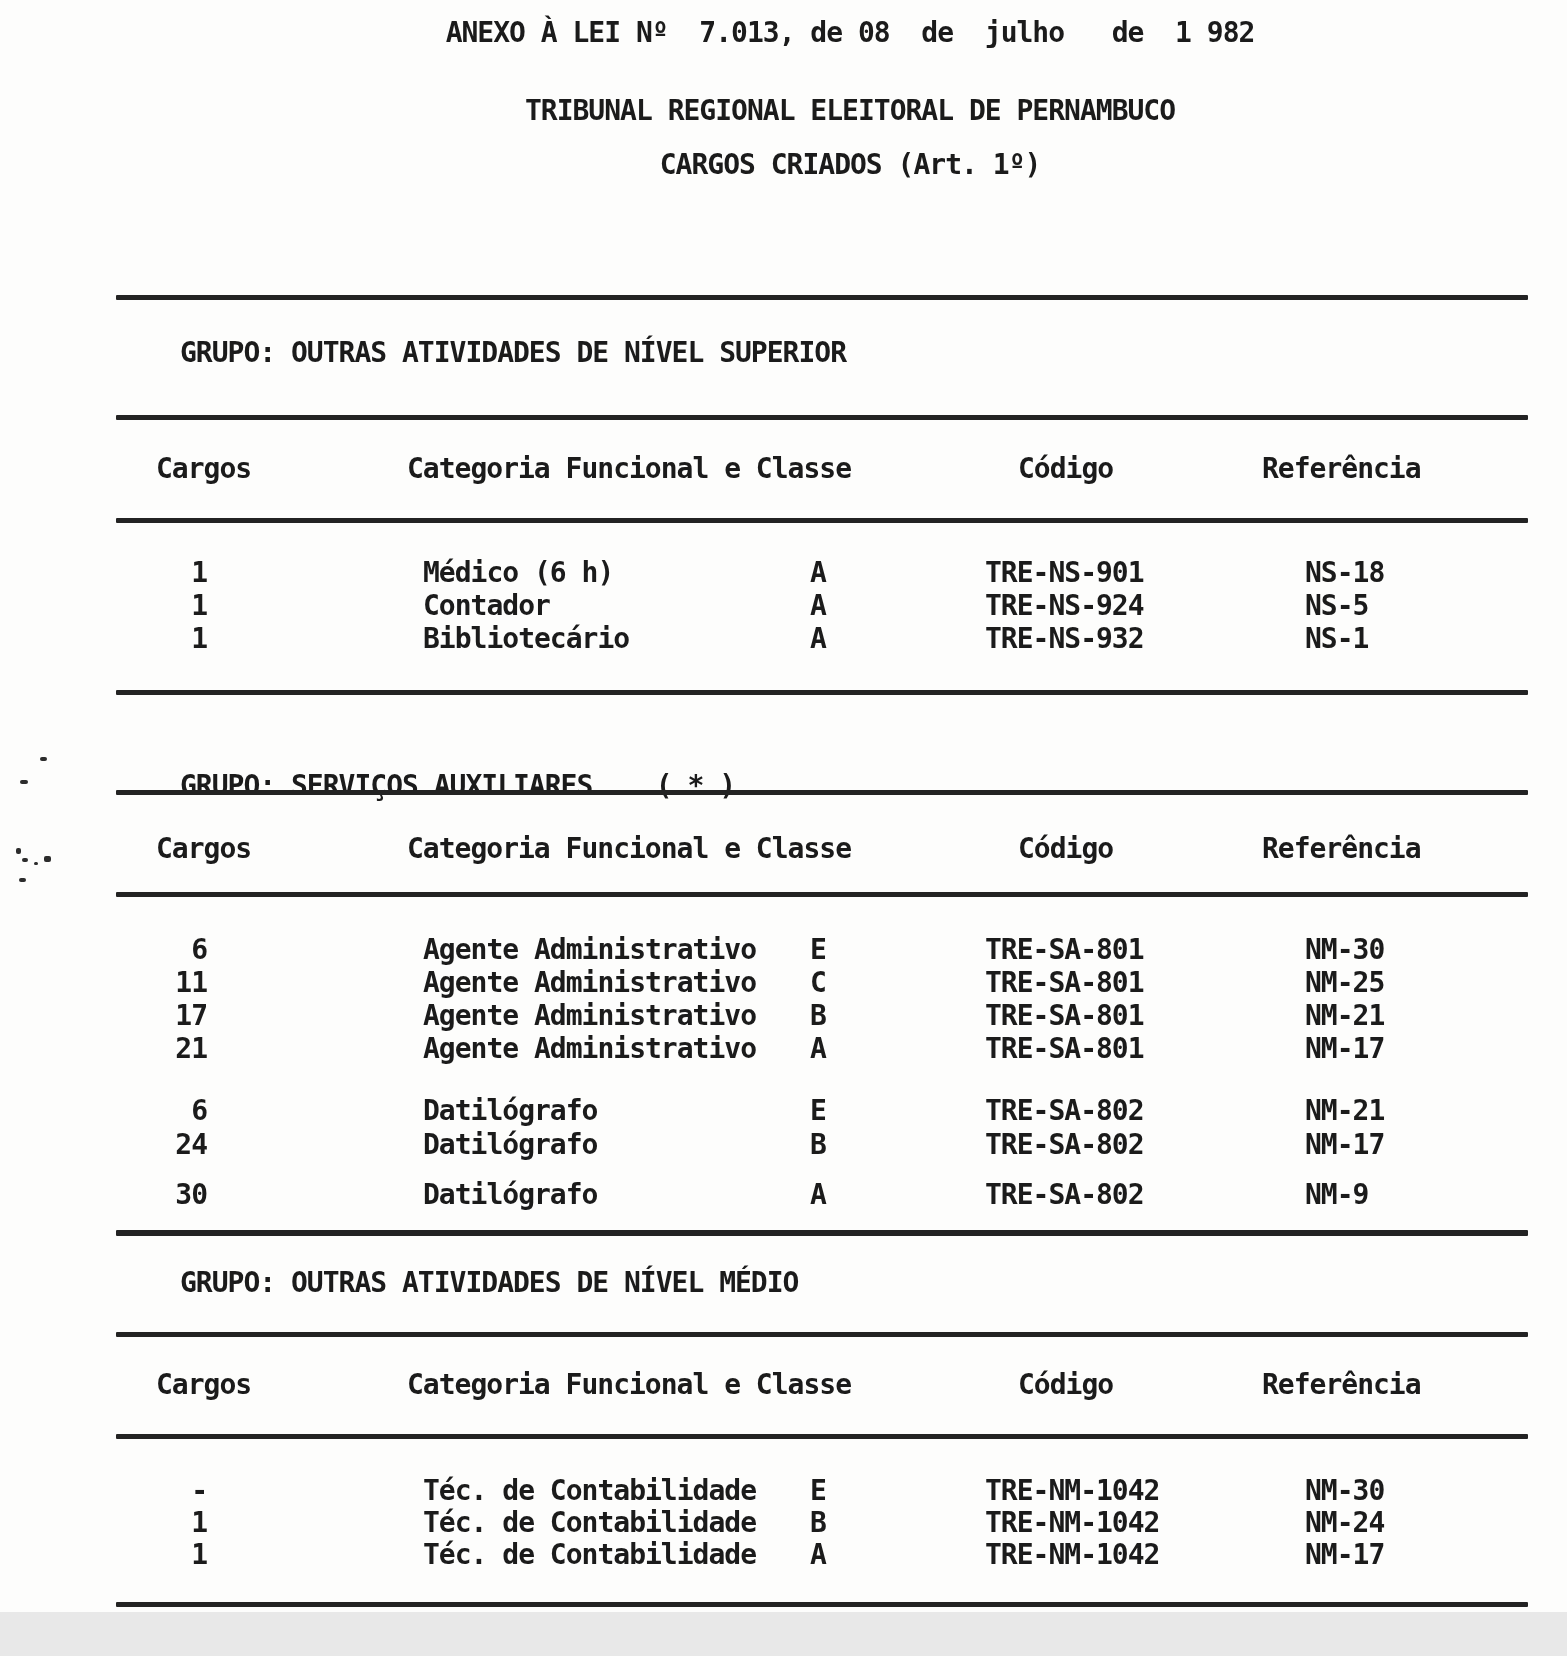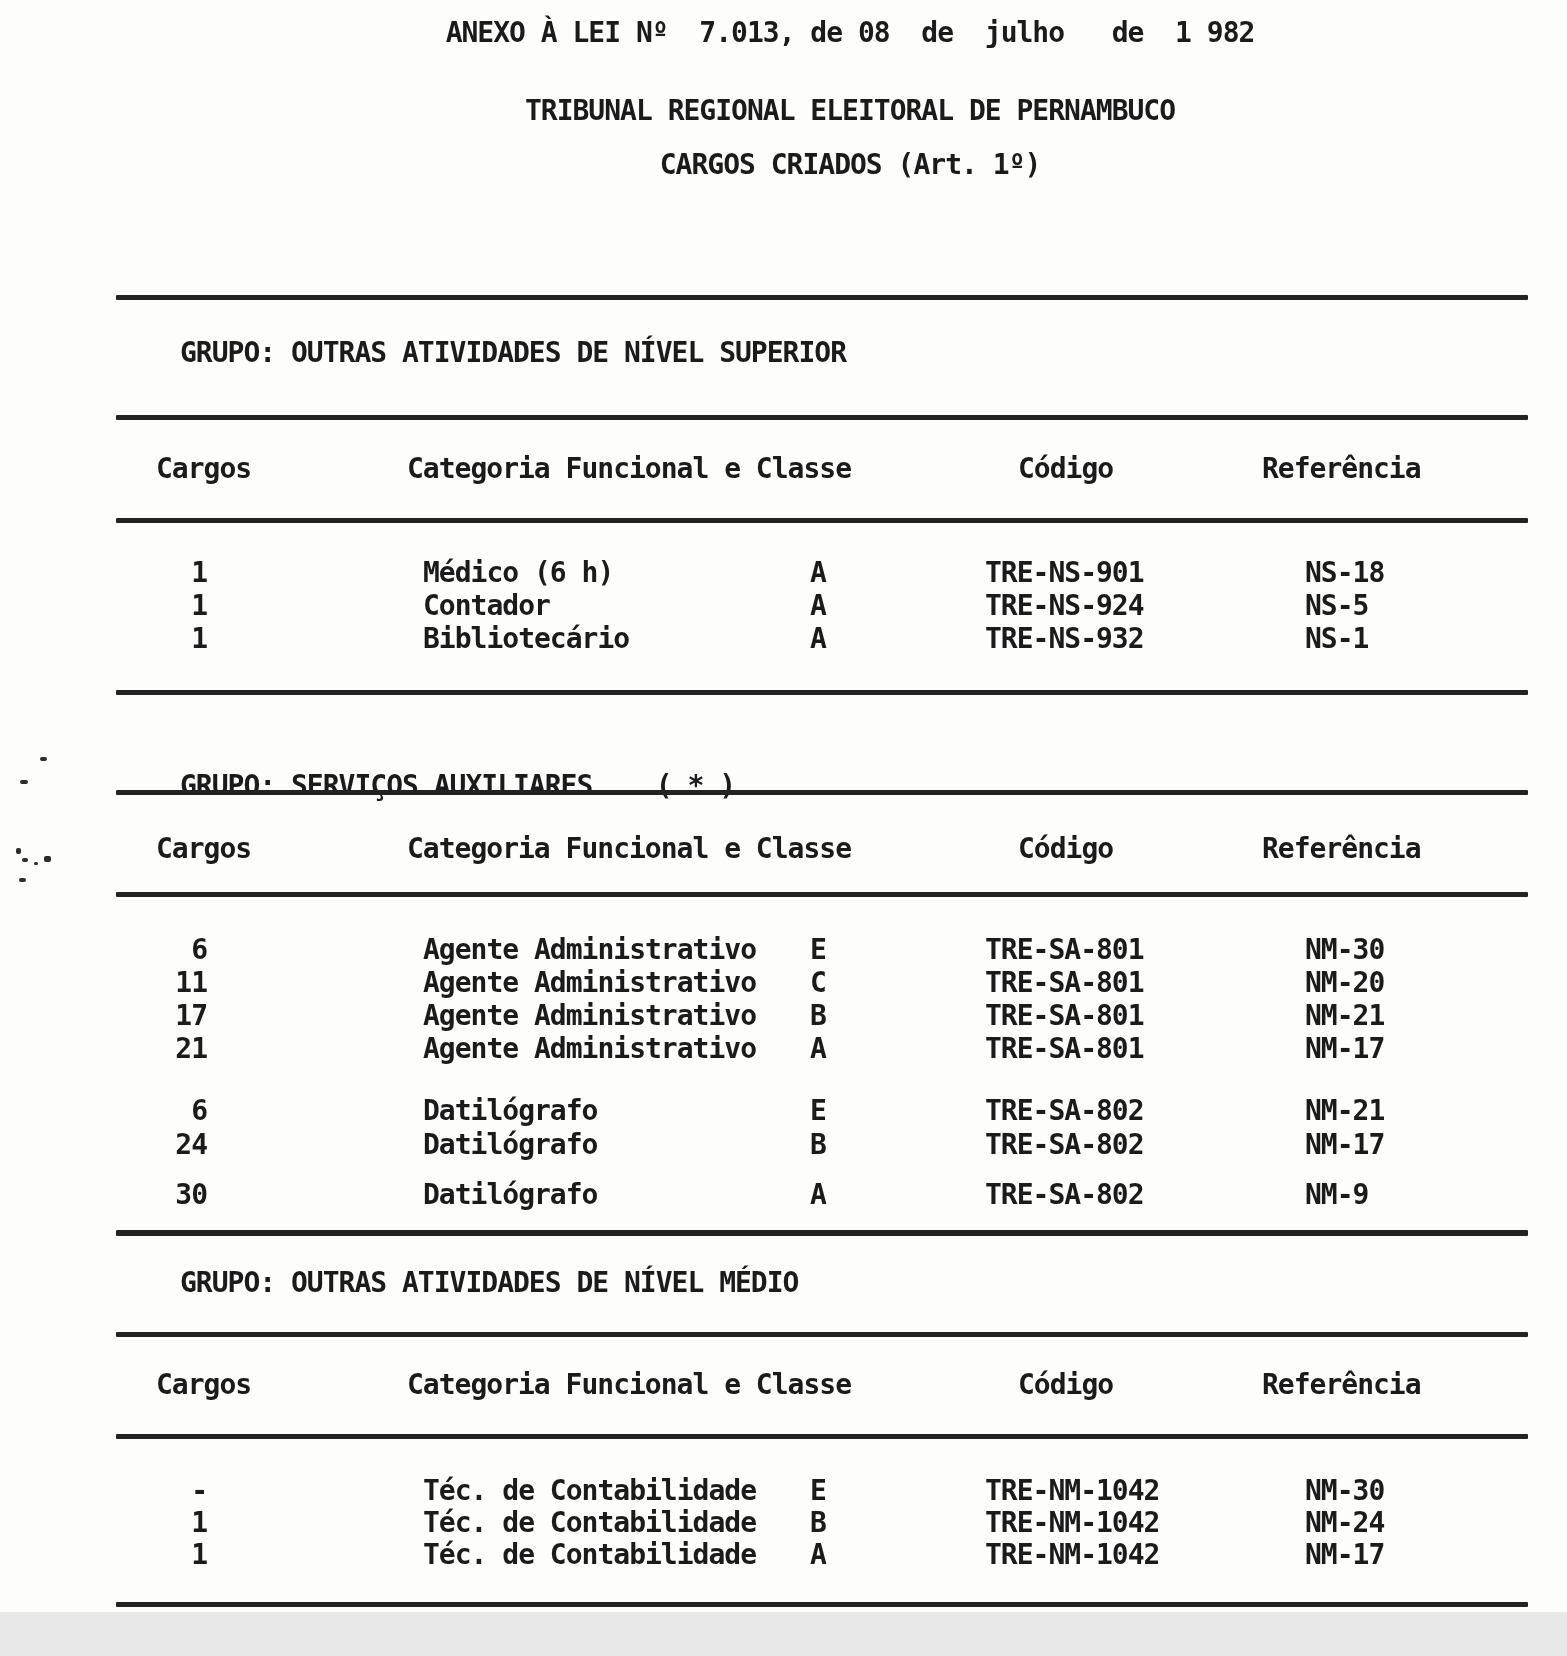--- a/index.html
+++ b/index.html
@@ -86,21 +86,21 @@
     <span class="c-categoria">Agente Administrativo</span>
     <span class="c-classe">E</span>
     <span class="c-codigo">TRE-SA-801</span>
     <span class="c-referencia">NM-30</span>
   </div>
   <div class="data-row" style="top:966px;text-decoration:underline;">
     <span class="c-cargos">11</span>
     <span class="c-categoria">Agente Administrativo</span>
     <span class="c-classe">C</span>
     <span class="c-codigo">TRE-SA-801</span>
-    <span class="c-referencia">NM-20</span>
+    <span class="c-referencia">NM-25</span>
   </div>
   <div class="data-row" style="top:999px;">
     <span class="c-cargos">17</span>
     <span class="c-categoria">Agente Administrativo</span>
     <span class="c-classe">B</span>
     <span class="c-codigo">TRE-SA-801</span>
     <span class="c-referencia">NM-21</span>
   </div>
   <div class="data-row" style="top:1032px;">
     <span class="c-cargos">21</span>

